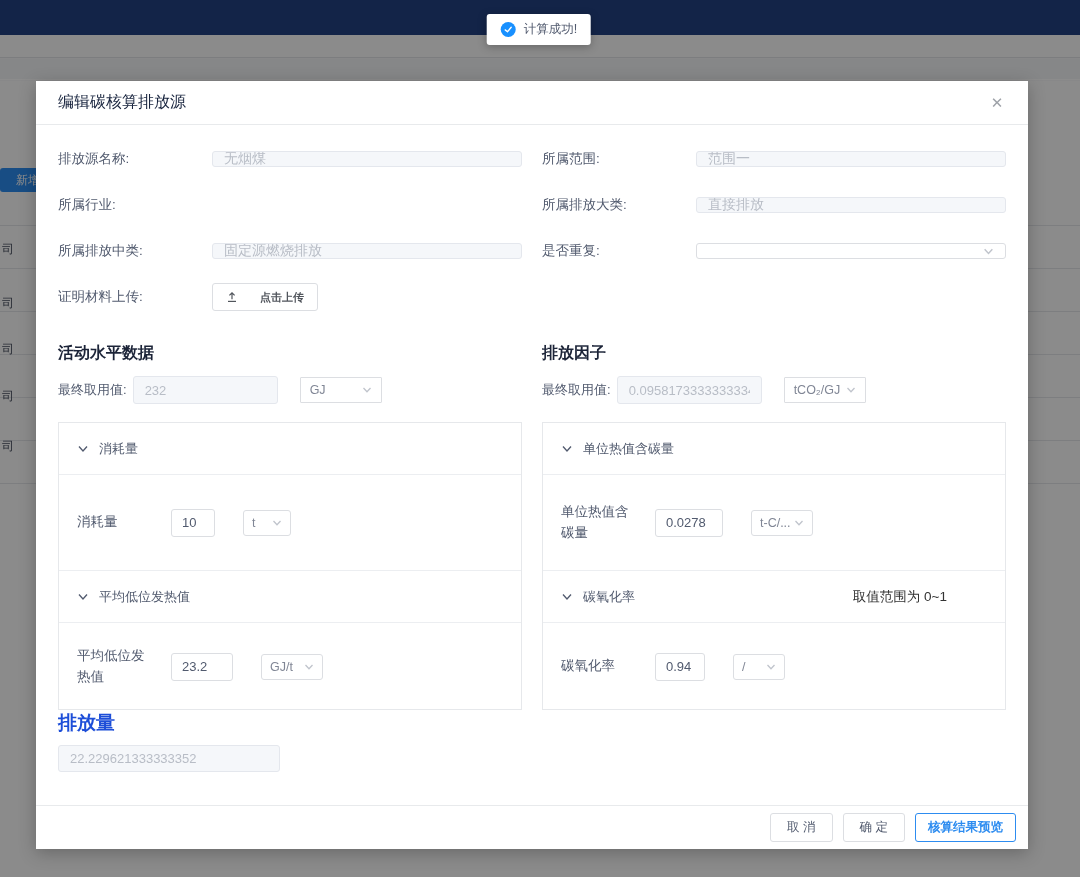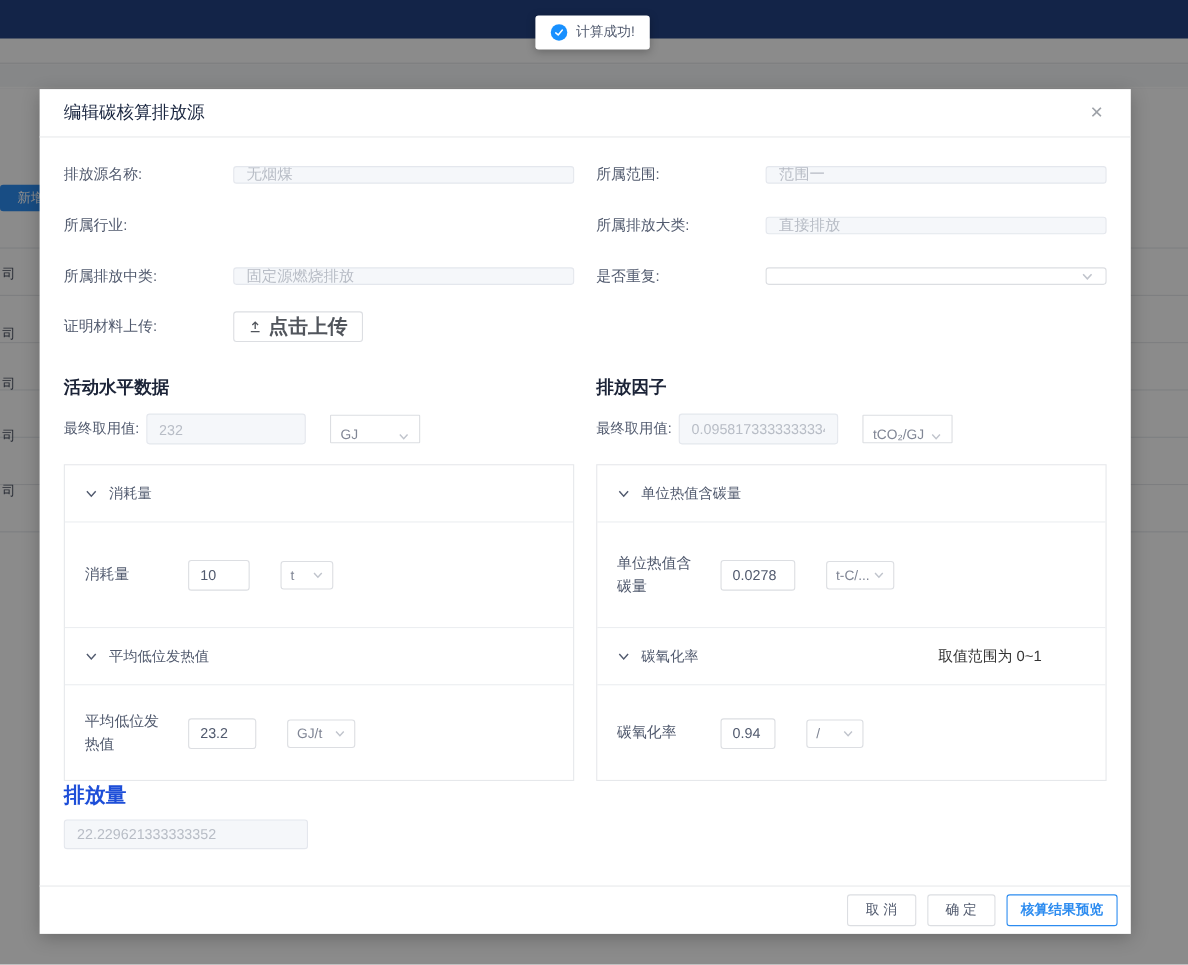--- a/index.html
+++ b/index.html
@@ -39,30 +39,30 @@
   .form-grid { display:grid; grid-template-columns:1fr 1fr; column-gap:20px; }
   .field-row { display:flex; align-items:center; height:28px; margin-bottom:18px; }
   .field-label { flex:0 0 154px; font-size:13.5px; color:#515a6e; }
   .ctl { flex:1; height:16px; border:1px solid #dcdee2; border-radius:3px; font-size:14px; padding:0 11px;
     color:#515a6e; background:#fff; display:flex; align-items:center; }
   input.ctl, input.num, input.wide { outline:none; font-family:"Liberation Sans","DejaVu Sans",sans-serif; }
   .disabled { background:#f5f7fa !important; border-color:#e4e7ed !important; color:#b8bdc6 !important; }
   .sel { justify-content:space-between; cursor:pointer; color:#808695; }
   .sel .chev { flex:none; margin-left:6px; }
   .upload-btn { height:28px; border:1px solid #dcdee2; border-radius:3px; background:#fff; padding:0 13px;
-    display:inline-flex; align-items:center; gap:6px; font-size:18px; font-weight:600; color:#51555c; cursor:pointer; }
+    display:inline-flex; align-items:center; gap:22px; font-size:11px; font-weight:600; color:#51555c; cursor:pointer; }
 
   
   .section-grid { display:grid; grid-template-columns:1fr 1fr; column-gap:20px; margin-top:14px; }
   .sec-title { font-size:16px; font-weight:bold; color:#1c2438; height:20px; line-height:20px; }
   .final-row { display:flex; align-items:center; height:28px; margin-top:13px; }
   .final-label { font-size:13px; color:#515a6e; margin-right:6px; white-space:nowrap; }
   .final-input { width:145px; height:28px; border:1px solid #e4e7ed; border-radius:3px; background:#f5f7fa; color:#b8bdc6; font-size:13px; padding:0 11px; }
   .unit-sel { width:82px; margin-left:22px; flex:none; height:26px; border:1px solid #dcdee2; border-radius:1px;
-    display:flex; align-items:flex-end; justify-content:space-between; padding:0 9px; font-size:12.5px; color:#808695; cursor:pointer; }
+    display:flex; align-items:center; justify-content:space-between; padding:0 9px; font-size:12.5px; color:#808695; cursor:pointer; }
 
   
   .collapse { margin-top:18px; border:1px solid #e6e8eb; height:288px; }
   .cl-header { height:52px; display:flex; align-items:center; padding:0 18px; border-bottom:1px solid #eceef1; cursor:pointer; }
   .cl-header .chev { margin-right:10px; }
   .cl-title { font-size:13px; color:#515a6e; }
   .cl-note { margin-left:auto; padding-right:40px; font-size:13.5px; color:#333; }
   .cl-body { display:flex; align-items:center; padding:0 18px; border-bottom:1px solid #eceef1; }
   .cl-body.h96 { height:96px; }
   .cl-body.h88 { height:87px; border-bottom:none; }
@@ -196,21 +196,21 @@
           <div class="cl-header">
             <span class="chev">
               <svg width="12" height="12" viewBox="0 0 12 12">
                   <polyline points="2,3.5 6,8 10,3.5" fill="none" stroke="#515a6e" stroke-width="1.3"></polyline>
                 </svg>
             </span>
             <span class="cl-title">消耗量</span>
           </div>
           <div class="cl-body h96">
             <span class="cl-label">消耗量</span>
-            <input class="num" style="width: 56px;" value="10">
+            <input class="num" style="width: 44px;" value="10">
             <div class="mini-sel" style="width:48px">
               <span>t</span>
               <span>
                 <svg width="10" height="10" viewBox="0 0 10 10">
                     <polyline points="1.5,3 5,6.8 8.5,3" fill="none" stroke="#c0c4cc" stroke-width="1.3"></polyline>
                   </svg>
               </span>
             </div>
           </div>
           <div class="cl-header">

